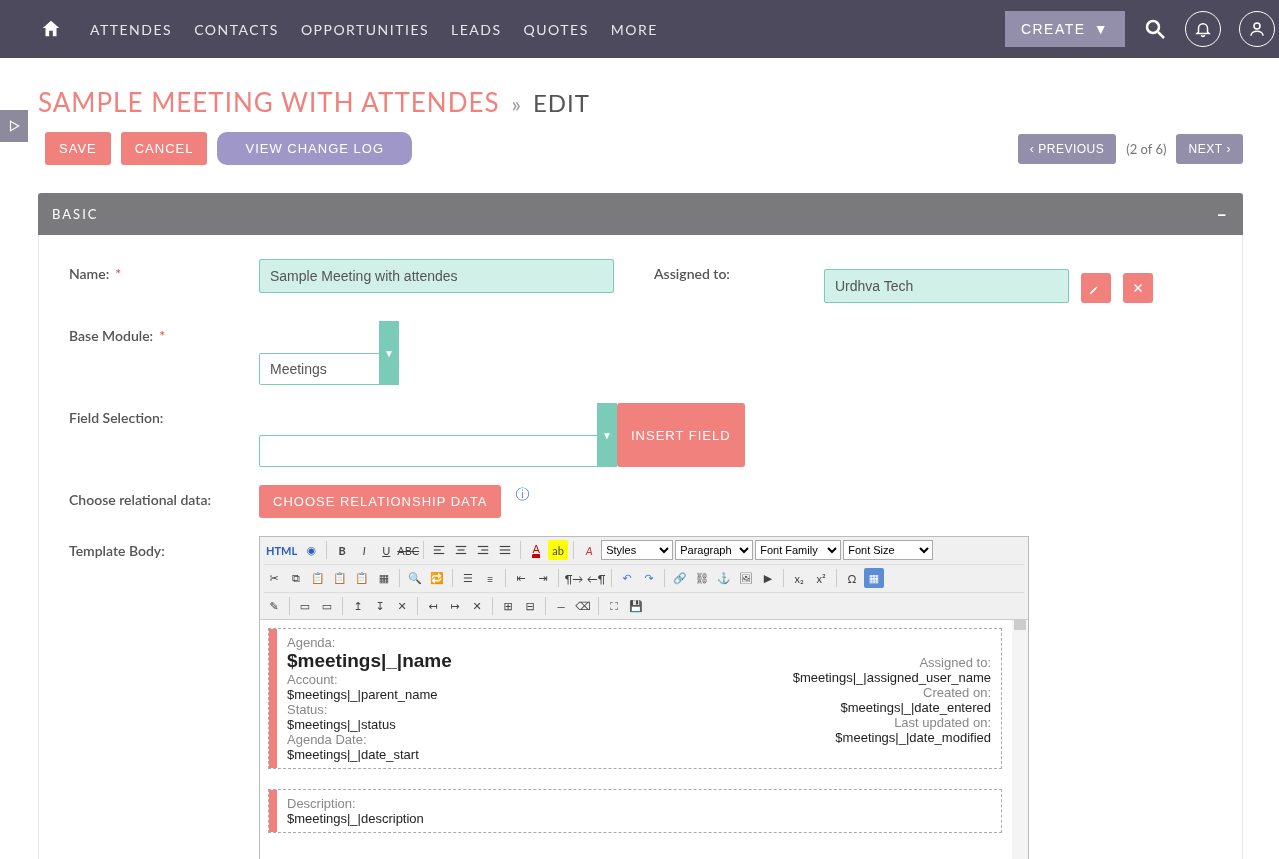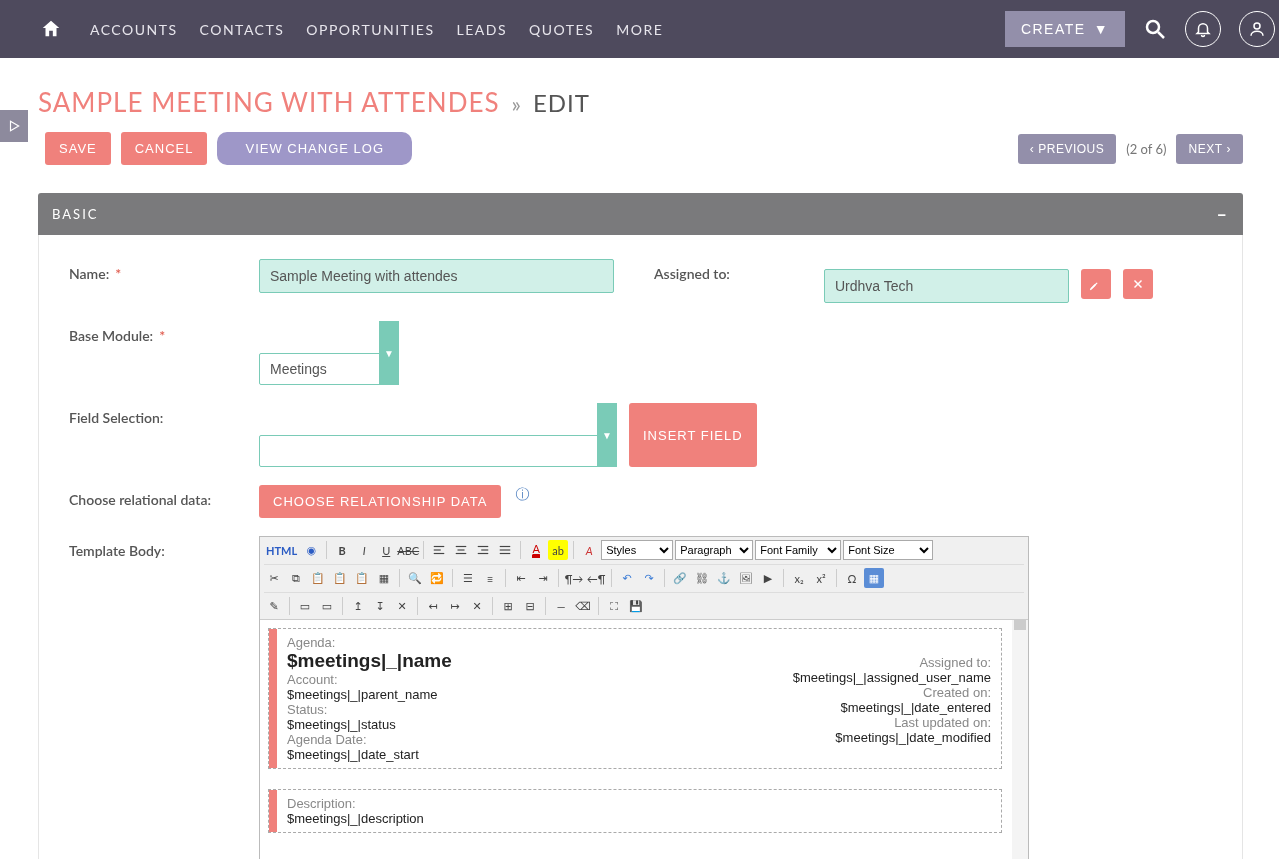--- a/index.html
+++ b/index.html
@@ -74,21 +74,21 @@
 .select-wrap { position:relative; display:inline-block; }
 .select-wrap select {
   appearance:none; -webkit-appearance:none; border:1px solid #7acbb7; background:#fff; padding:7px 34px 7px 10px; font-size:14px; color:#555; border-radius:2px; cursor:pointer;margin-top:32px;
 }
 .select-wrap .sel-caret {
   position:absolute; right:0; top:0; width:20px; height:100%; background:#7acbb7; display:flex; align-items:center; justify-content:center; pointer-events:none; color:#fff; font-size:10px;
 }
 .select-wrap.small select { width:140px; }
 .select-wrap.wide select { width:358px; }
 
-.insert-field-btn { background:#f0817c; color:#fff; border:none; padding:9px 14px; font-size:13px; letter-spacing:1px; cursor:pointer; border-radius:3px; margin-left:12px; }
+.insert-field-btn { background:#f0817c; color:#fff; border:none; padding:9px 14px; font-size:13px; letter-spacing:1px; cursor:pointer; border-radius:3px; }
 .info-icon { margin-left:14px; color:#5a88c4; font-size:14px; cursor:pointer; }
 
 
 .editor-wrap { border:1px solid #bbb; width: 770px; }
 .editor-toolbar { background:#f0f0f0; border-bottom:1px solid #ccc; padding:3px 4px; display:flex; flex-wrap:wrap; align-items:center; gap:2px; font-size:11px; }
 .editor-toolbar .html-lbl { color:#2b5cc4; font-weight:bold; font-size:11px; padding:0 2px; cursor:pointer; }
 .editor-toolbar .tb-btn { width:20px; height:20px; display:flex; align-items:center; justify-content:center; cursor:pointer; color:#444; border-radius:2px; }
 .editor-toolbar .tb-sep { width:1px; height:18px; background:#ccc; margin:0 3px; }
 .editor-toolbar select { font-size:11px; height:20px; background:#fff; border:1px solid #aaa; cursor:pointer; }
 .editor-toolbar-row2, .editor-toolbar-row3 { width:100%; display:flex; flex-wrap:wrap; align-items:center; gap:2px; padding-top:3px; border-top:1px solid #ddd; margin-top:2px; }
@@ -112,21 +112,21 @@
 </style>
 </head>
 <body>
 
 <div class="topnav">
   <span class="home-icon">
     <svg width="22" height="22" viewBox="0 0 24 24" fill="#fff">
         <path d="M12 3l9 8h-3v9h-4v-6H10v6H6v-9H3z"></path>
       </svg>
   </span>
-  <span class="nav-item">ACCOUNTS</span>
+  <span class="nav-item">ATTENDES</span>
   <span class="nav-item">CONTACTS</span>
   <span class="nav-item">OPPORTUNITIES</span>
   <span class="nav-item">LEADS</span>
   <span class="nav-item">QUOTES</span>
   <span class="nav-item">MORE</span>
   <span class="spacer"></span>
   <button class="create-btn">
     <span>CREATE</span>
     <span>▼</span>
   </button>
@@ -193,21 +193,21 @@
 
       <div class="form-row">
         <div class="form-label">
           <span>Name:</span><span class="req">*</span>
         </div>
         <div>
           <input class="form-input-text" value="Sample Meeting with attendes" style="">
         </div>
         <div class="form-right-col">
           <div class="form-right-label">Assigned to:</div>
-          <div style="margin-top:10px; display:flex; align-items:flex-start;">
+          <div style="margin-top:10px; display:flex; align-items:flex-end;">
             <input class="assigned-input" value="Urdhva Tech" style="">
             <button class="icon-btn-red">
               <svg width="14" height="14" viewBox="0 0 24 24" fill="#fff">
                   <path d="M4 20 L14 10 L4 20 Z M5 19 L12 12 M3 21 L3 21" stroke="#fff" stroke-width="2"></path>
                   <path d="M3 21 L10 14" stroke="#fff" stroke-width="3" stroke-linecap="round"></path>
                 </svg>
             </button>
             <button class="icon-btn-red">
               <svg width="12" height="12" viewBox="0 0 24 24" stroke="#fff" stroke-width="3">
                   <line x1="5" y1="5" x2="19" y2="19"></line>

